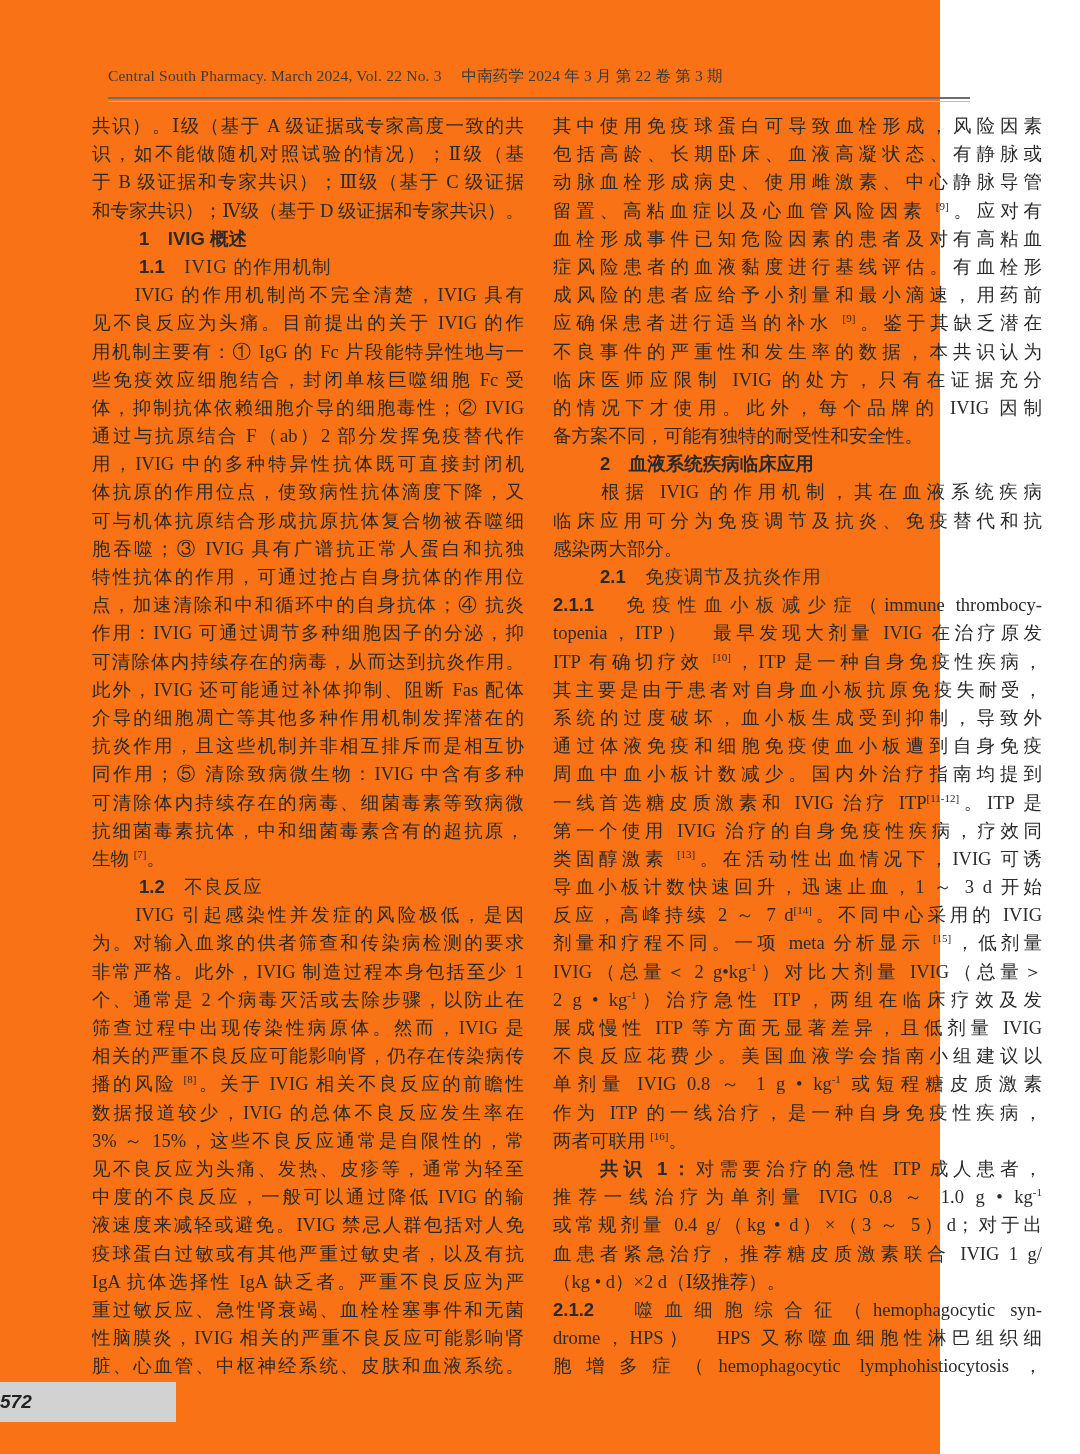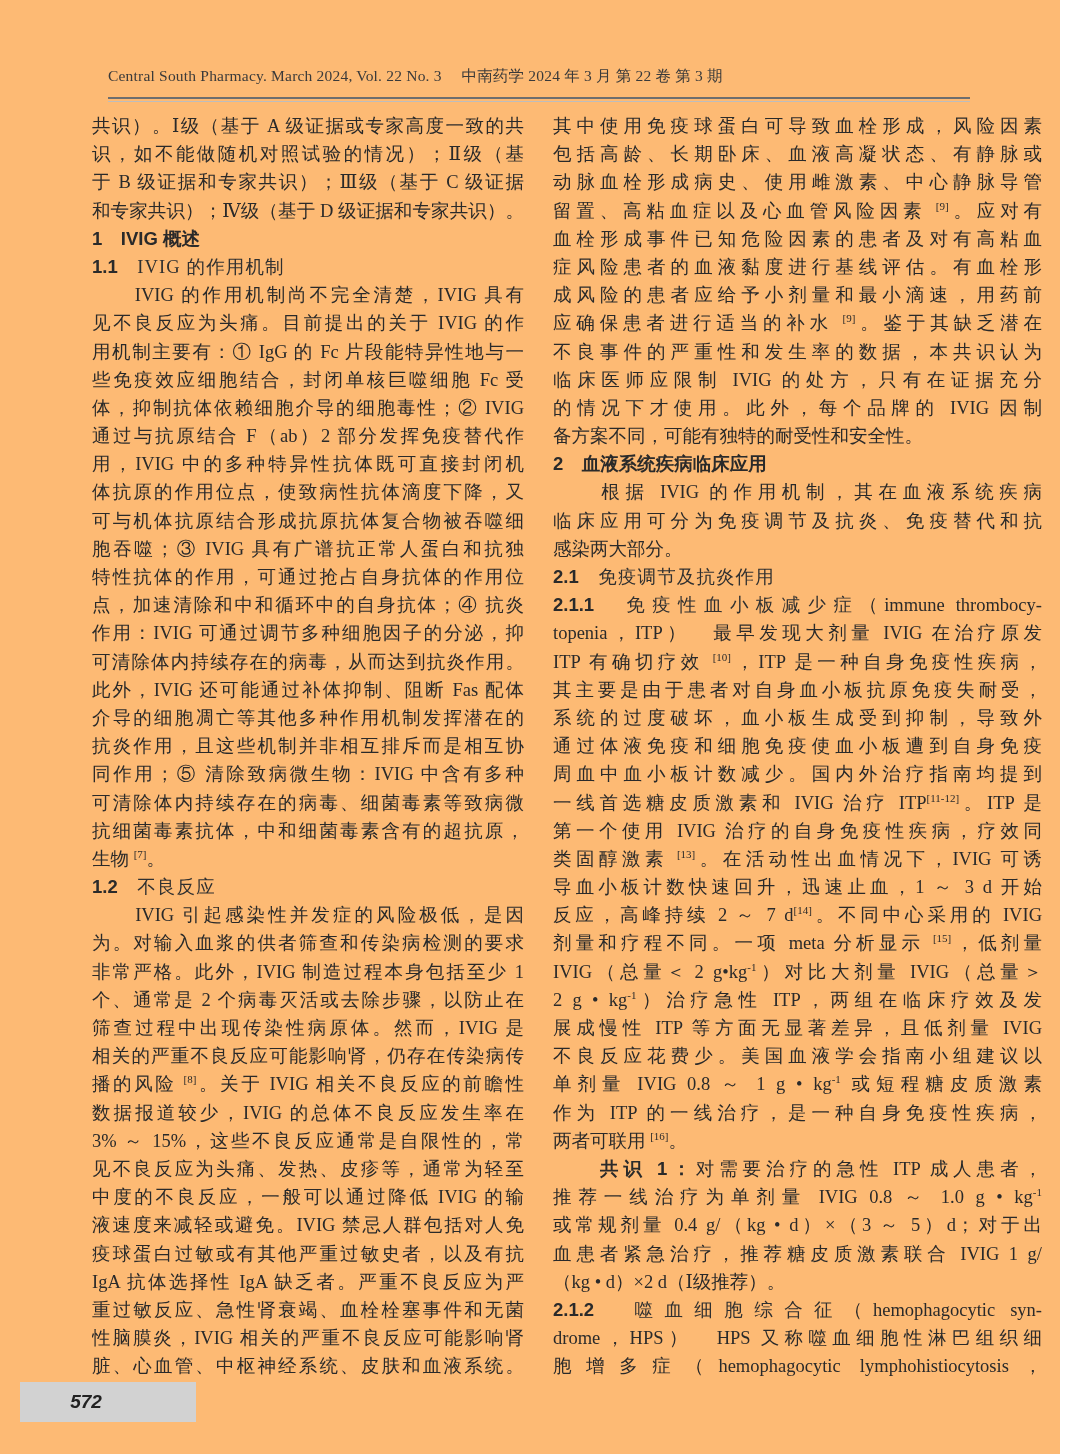--- a/index.html
+++ b/index.html
@@ -4,49 +4,49 @@
 <style>
   html,body{margin:0;padding:0;}
   body{
     width:1080px;height:1454px;
     background:#ffffff;
     font-family:"Liberation Serif","DejaVu Serif",serif;
     color:#2a2a2a;
     position:relative;
     overflow:hidden;
   }
-  .page{position:absolute;left:0;top:0;width:1052px;height:1454px;background:#fdba74;padding-left:8px;}
+  .page{position:absolute;left:0;top:0;width:940px;height:1454px;background:#f97316;}
   .header-row{
     position:absolute;left:108px;top:66px;width:870px;
     font-size:15.5px;color:#3a3a3a;letter-spacing:.2px;
     white-space:nowrap;
   }
   .header-rule{
     position:absolute;left:108px;top:97px;width:862px;height:2px;
     border-top:2px solid #6e6e6e;border-bottom:1px solid #bdbdbd;
   }
   .col{position:absolute;top:112px;}
   .col-left{left:92px;width:432px;}
   .col-right{left:553px;width:489px;}
   .tl{
     font-size:18.5px;
     line-height:28.2px;height:28.2px;
     text-align:justify;text-align-last:justify;
     overflow:hidden;
   }
-  .tl.hd{text-align-last:left;}
+  .tl.hd{text-align-last:left;margin-left:47px;}
   .tl.end{text-align-last:left;}
   .b{font-weight:bold;font-family:"Liberation Sans","DejaVu Sans",sans-serif;}
   .kai{letter-spacing:.06em;color:#303030;}
   sup.sup{font-size:11px;line-height:0;vertical-align:super;letter-spacing:0;}
   .page-num-box{
     position:absolute;left:0;top:1382px;width:176px;height:40px;
     background:#d2d2d2;
-    display:flex;align-items:center;justify-content:center;
-    box-sizing:border-box;padding-right:44px;margin-left:20px;
+    display:flex;align-items:center;justify-content:flex-start;
+    box-sizing:border-box;padding-right:44px;
   }
   .page-num{
     font-family:"Liberation Sans","DejaVu Sans",sans-serif;
     font-weight:bold;font-style:italic;font-size:19px;color:#222;
   }
 </style>
 </head>
 <body>
 
 <div class="page">

